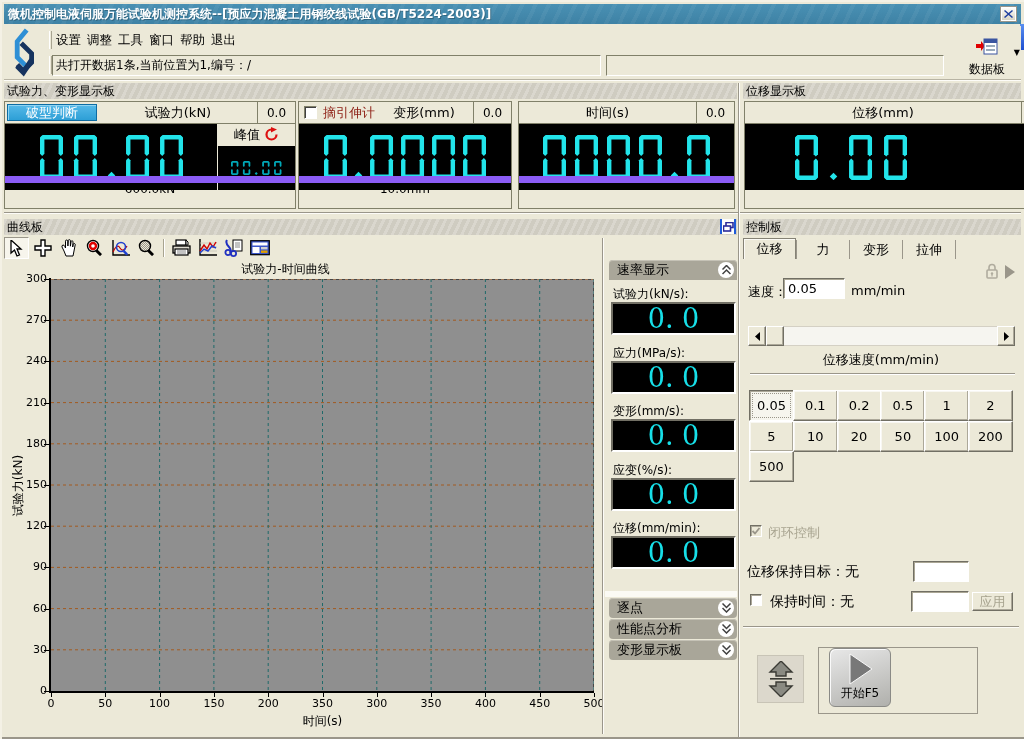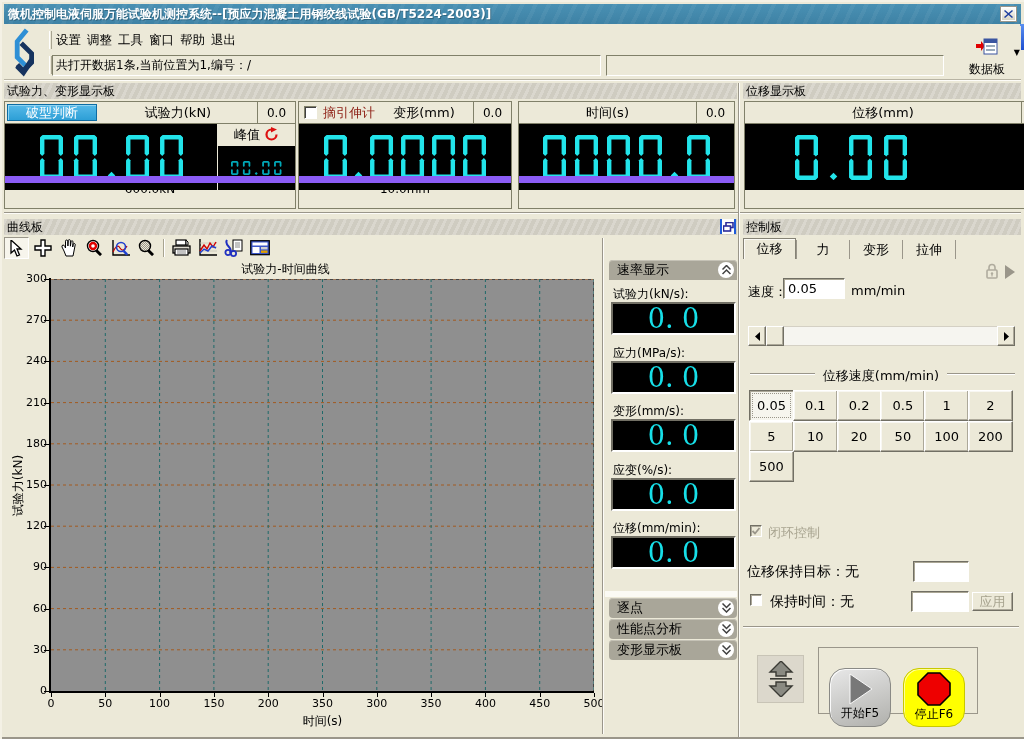--- a/index.html
+++ b/index.html
@@ -92,21 +92,21 @@
   .grp-line { position:absolute; height:1px; background:#9a968a; box-shadow:0 1px 0 #fff; }
   .spd-btn { position:absolute; width:45px; height:31px; background:#ECE9D8; border:1px solid; border-color:#fff #716F64 #716F64 #fff;
     box-shadow:inset -1px -1px 0 #aca899, inset 1px 1px 0 #f8f7f2; display:flex; align-items:center; justify-content:center; font-size:13px; }
   .spd-btn.selected { background:#f6f5ee; border-color:#716F64 #fff #fff #716F64; box-shadow:inset 1px 1px 0 #aca899; outline:1px dotted #9a968a; outline-offset:-4px; }
   .chk11 { position:absolute; width:12px; height:12px; background:#fff; border-top:1px solid #716F64; border-left:1px solid #716F64; border-bottom:1px solid #fff; border-right:1px solid #fff; box-shadow:inset 1px 1px 0 #aca899; }
   .chk11.disabled { background:#ECE9D8; }
   .apply-btn { position:absolute; background:#ECE9D8; border:1px solid; border-color:#fff #716F64 #716F64 #fff; box-shadow:inset -1px -1px 0 #aca899;
     color:#a8a490; font-size:13px; display:flex; align-items:center; justify-content:center; }
   .jog-btn { position:absolute; left:755px; top:653px; width:47px; height:48px; background:#dcd8cc; border:1px solid #c8c4b6; display:flex; align-items:center; justify-content:center; }
   .startstop-group { position:absolute; left:816px; top:645px; width:160px; height:67px; border:1px solid #9a968a; }
-  .big-btn { position:absolute; top:20px; width:62px; height:59px; border-radius:16px; display:flex; flex-direction:column; align-items:center; }
+  .big-btn { position:absolute; top:0; width:62px; height:59px; border-radius:6px; display:flex; flex-direction:column; align-items:center; }
   .big-btn .blabel { font-size:12px; margin-top:0px; }
   .start-btn { left:10px; background:linear-gradient(160deg,#e8e8e8,#b0b0ac); border:1px solid #8a8a86; box-shadow:inset 1px 1px 0 #fafafa; }
   .stop-btn { left:84px; background:#ffff00; border:1px solid #c8c800; box-shadow:inset 1px 1px 0 #ffff9a; }
 
   .noselect { user-select:none; }
 </style>
 </head>
 <body class="noselect">
 
 <div class="win">
@@ -642,21 +642,21 @@
     </div>
     <div class="sb-thumb"></div>
     <div class="sb-btn" style="right:-1px;">
       <svg width="5" height="9" viewBox="0 0 5 9">
           <polygon points="0,0 5,4.5 0,9" fill="#000"></polygon>
         </svg>
     </div>
   </div>
 
   <div class="grp-line" style="left:748px; top:371px; width:265px;"></div>
-  <div class="grp-title" style="left:741px; top:365px; width:276px; text-align:center;"><span style="background:#ECE9D8; padding:0 8px;">位移速度(mm/min)</span></div>
+  <div class="grp-title" style="left:741px; top:349px; width:276px; text-align:center;"><span style="background:#ECE9D8; padding:0 8px;">位移速度(mm/min)</span></div>
   <div id="speed-buttons">
       <div class="spd-btn selected" style="left:747px; top:388px;">0.05</div>
       <div class="spd-btn" style="left:790.8px; top:388px;">0.1</div>
       <div class="spd-btn" style="left:834.6px; top:388px;">0.2</div>
       <div class="spd-btn" style="left:878.4px; top:388px;">0.5</div>
       <div class="spd-btn" style="left:922.2px; top:388px;">1</div>
       <div class="spd-btn" style="left:966px; top:388px;">2</div>
       <div class="spd-btn" style="left:747px; top:418.5px;">5</div>
       <div class="spd-btn" style="left:790.8px; top:418.5px;">10</div>
       <div class="spd-btn" style="left:834.6px; top:418.5px;">20</div>
@@ -690,23 +690,17 @@
       <polygon points="13,36 24,25 18,25 18,21 8,21 8,25 2,25" fill="#8a8a82" stroke="#3a3a34" stroke-width="1.4"></polygon>
     </svg>
   </div>
   <div class="startstop-group">
     <div class="big-btn start-btn">
       <svg width="30" height="32" viewBox="0 0 30 32" style="margin-top:4px;">
         <polygon points="5,1 27,16 5,31" fill="#787878" stroke="#fafafa" stroke-width="1"></polygon>
       </svg>
       <span class="blabel">开始F5</span>
     </div>
-    <div class="big-btn stop-btn">
-      <svg width="34" height="34" viewBox="0 0 34 34" style="margin-top:3px;">
-        <polygon points="11,1 23,1 33,11 33,23 23,33 11,33 1,23 1,11" fill="#ee0000" stroke="#000" stroke-width="1.6"></polygon>
-      </svg>
-      <span class="blabel">停止F6</span>
-    </div>
   </div>
 
   <div class="abs" style="left:0; top:735px; width:1024px; height:2px; background:#9a968a;"></div>
 
 </div>
 
 </body></html>

